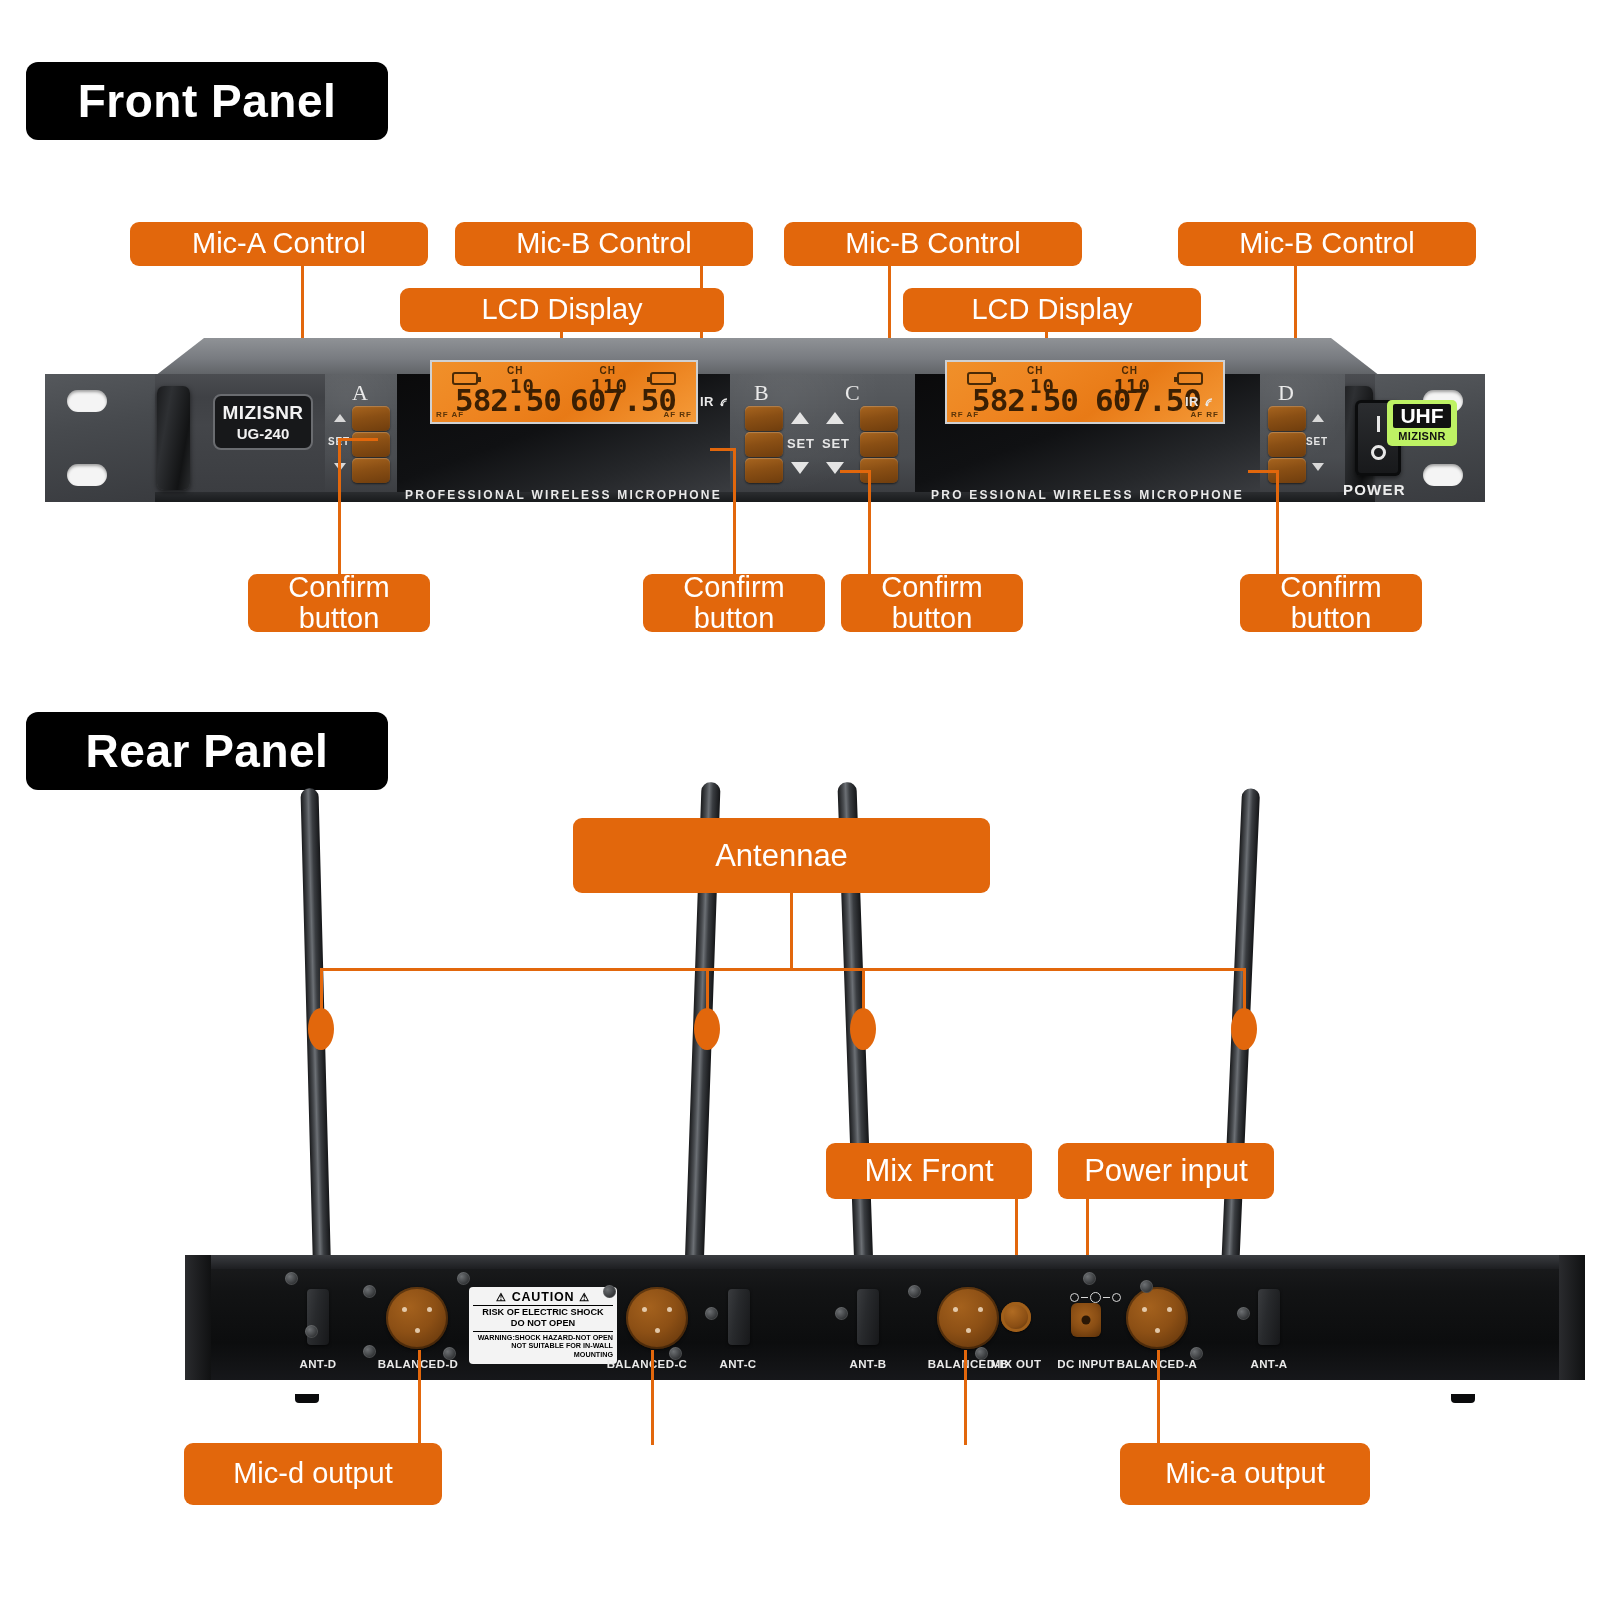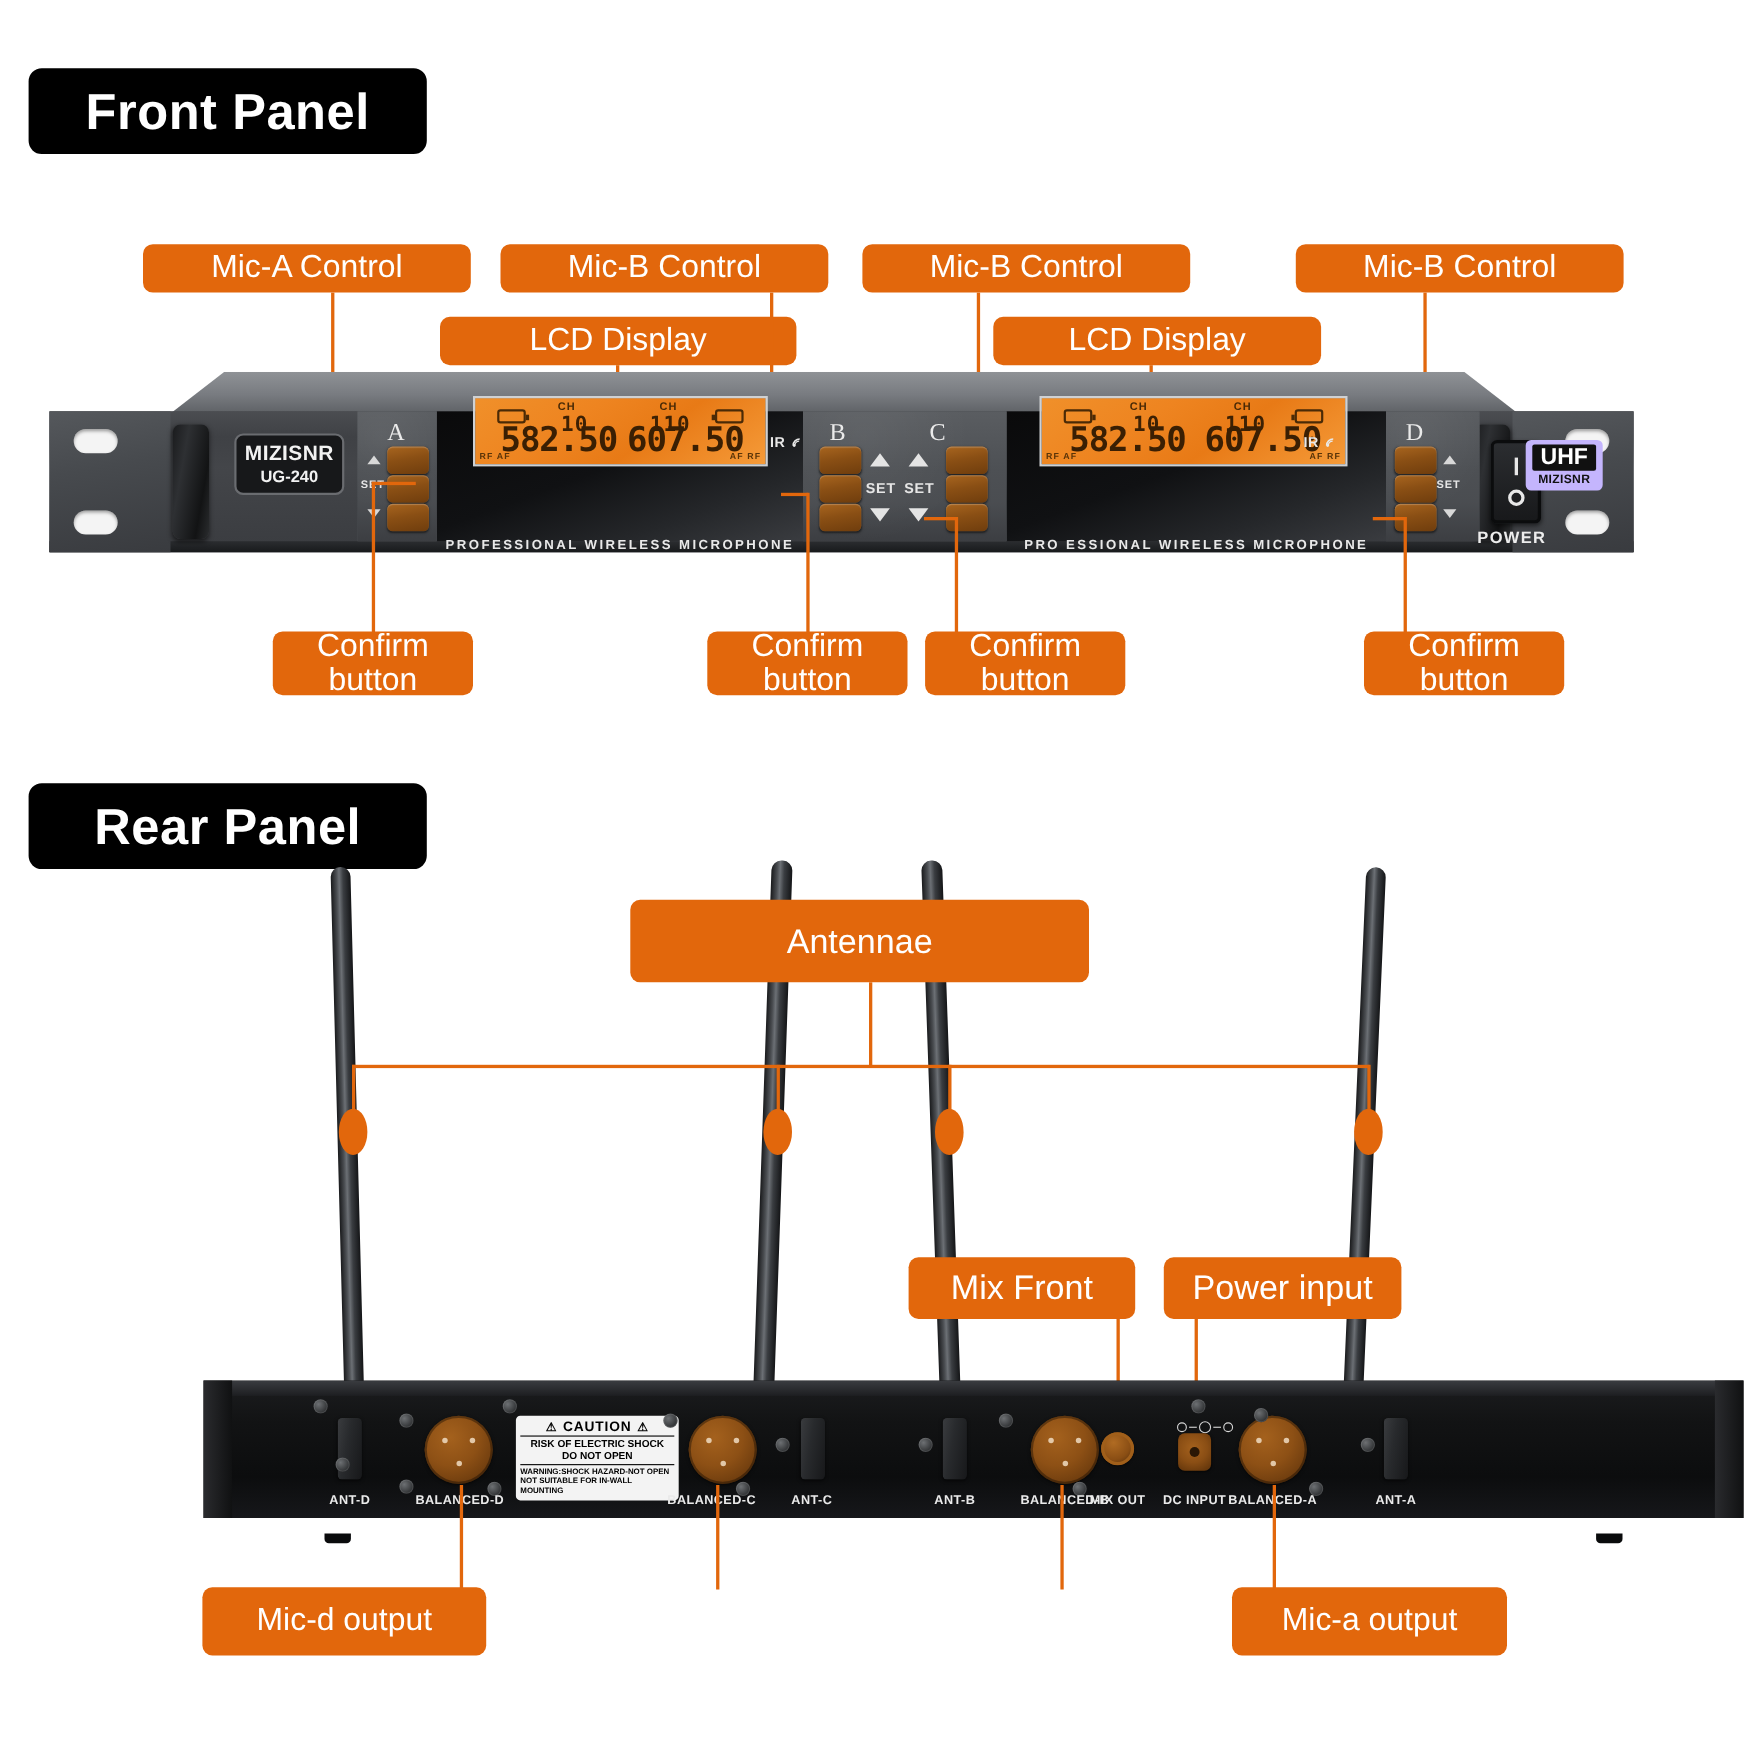--- a/index.html
+++ b/index.html
@@ -104,21 +104,21 @@
     background: #17181a; border: 2px solid #6a6c70; border-radius: 8px;
     display: flex; flex-direction: column; align-items: center; justify-content: center;
     color: #f2f2f2;
   }
   .brand-name { font-size: 19px; font-weight: bold; letter-spacing: .4px; }
   .brand-model { font-size: 15px; font-weight: bold; margin-top: 1px; }
 
   
   .uhf-badge {
     position: absolute; right: 28px; top: 62px; width: 70px; height: 46px;
-    background: #c4b5fd; border-radius: 5px;
+    background: #bef264; border-radius: 5px;
     display: flex; flex-direction: column; align-items: center; justify-content: center;
   }
   .uhf-top {
     background:#111; color:#fff; font-size:21px; font-weight:bold;
     padding: 0 7px; line-height:1.15; border-radius:2px;
   }
   .uhf-sub { color:#111; font-size:11px; font-weight:bold; margin-top:2px; letter-spacing:.3px; }
 
   
   .lcd-dark {
@@ -282,21 +282,21 @@
   .c-row1 {
     display:flex; align-items:center; justify-content:center; gap:5px;
     font-size:12.5px; font-weight:bold; color:#000; letter-spacing:.8px;
     border-bottom:1.3px solid #000; width:100%; justify-content:center; padding-bottom:1px;
   }
   .c-row1 .warn { font-size:11px; }
   .c-row2 {
     font-size:9.2px; font-weight:bold; color:#000; text-align:center; line-height:1.18;
     border-bottom:1.3px solid #000; width:100%; padding:1px 0 2px;
   }
-  .c-row3 { font-size:7.2px; font-weight:bold; color:#000; text-align:left; line-height:1.2; padding-top:2px; }
+  .c-row3 { font-size:7.2px; font-weight:bold; color:#000; text-align:right; line-height:1.2; padding-top:2px; }
 
   .port-lbl {
     position:absolute; color:#eaeaea; font-size:11.5px; font-weight:bold;
     letter-spacing:.4px; white-space:nowrap; transform:translateX(-50%);
   }
 
   
   .antenna { position:absolute; transform-origin: bottom center; }
   .antenna .rod {
     position:absolute; left:50%; bottom:0; transform:translateX(-50%);

